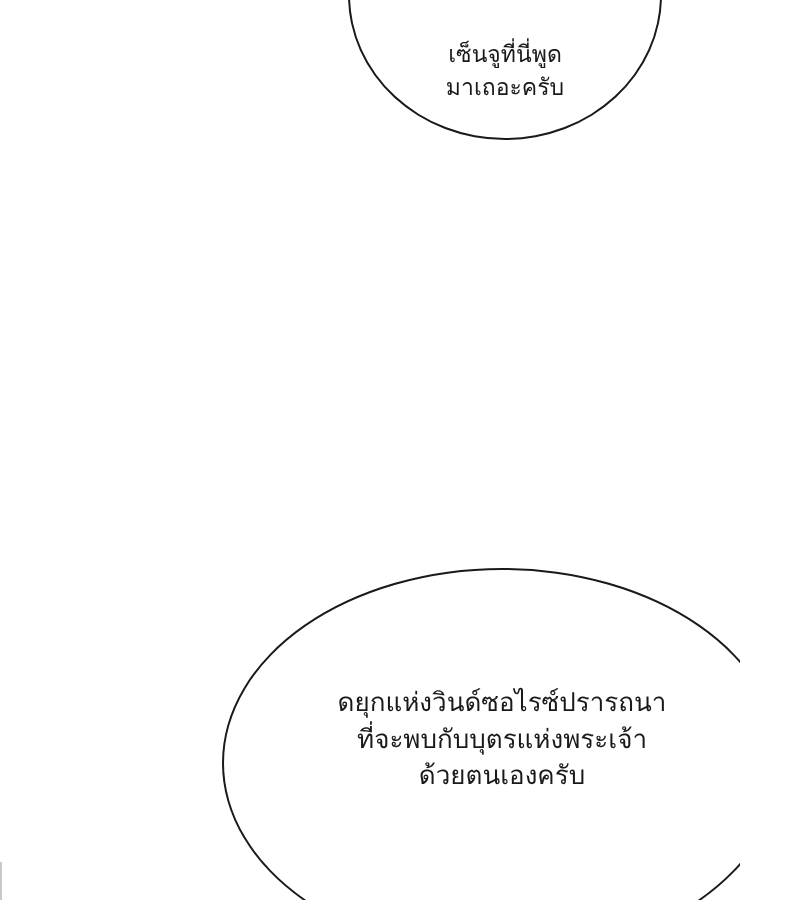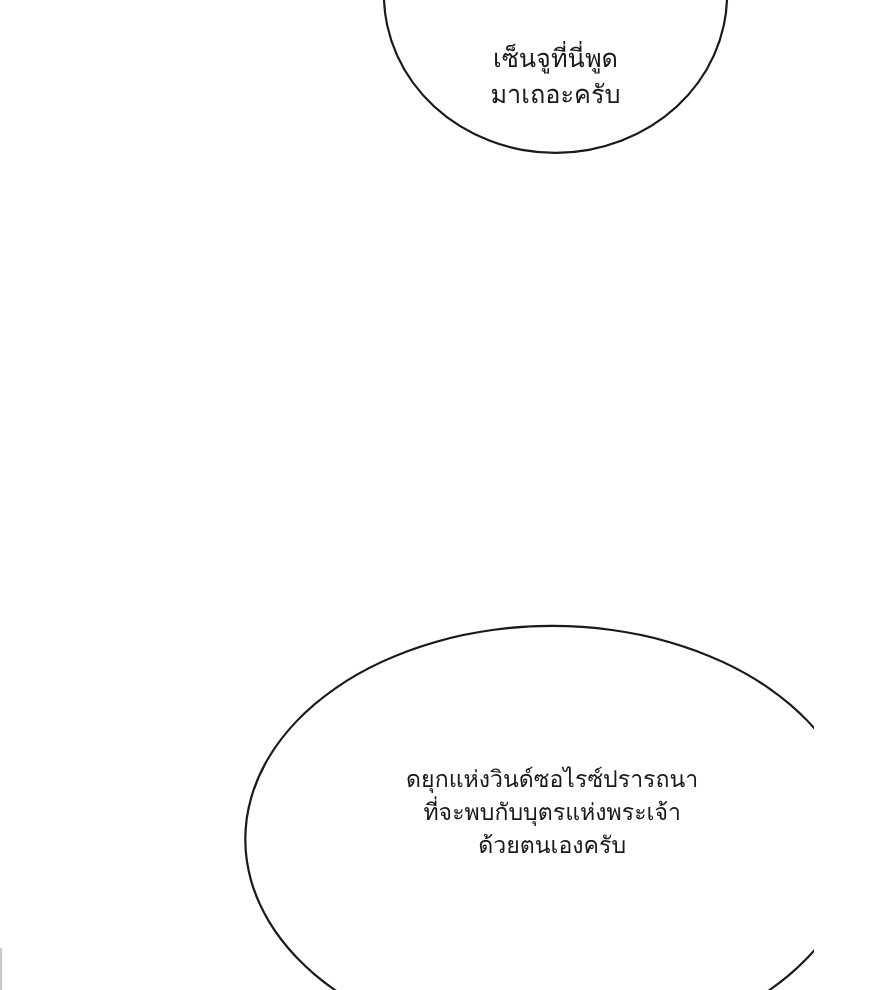--- a/index.html
+++ b/index.html
@@ -49,21 +49,21 @@
   }
 
   
   #balloon-bottom {
     left: 222px;
     top: 568px;
     width: 560px;
     height: 390px;
   }
   #balloon-bottom .balloon-text {
-    font-size: 21px;
+    font-size: 26px;
     transform: translateY(-24px);
   }
 
   
   #page-edge-line {
     position: absolute;
     left: 0px;
     top: 862px;
     width: 2px;
     height: 38px;

